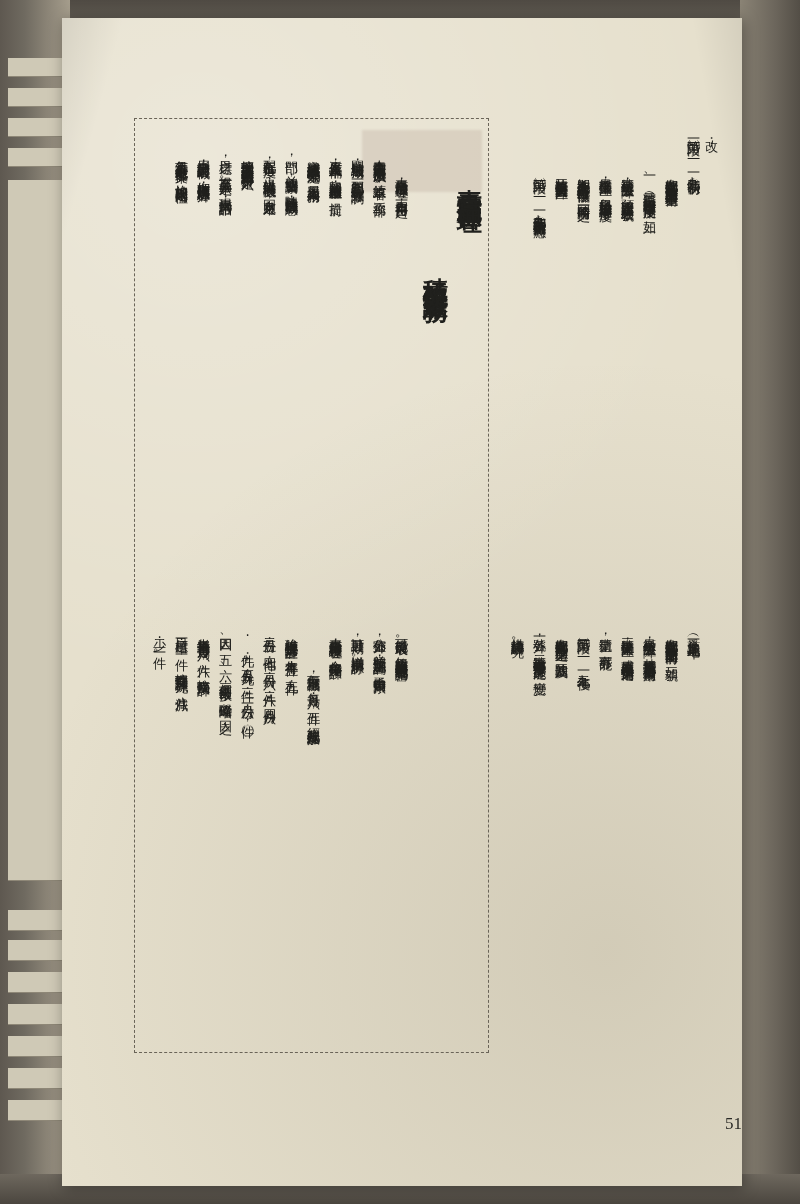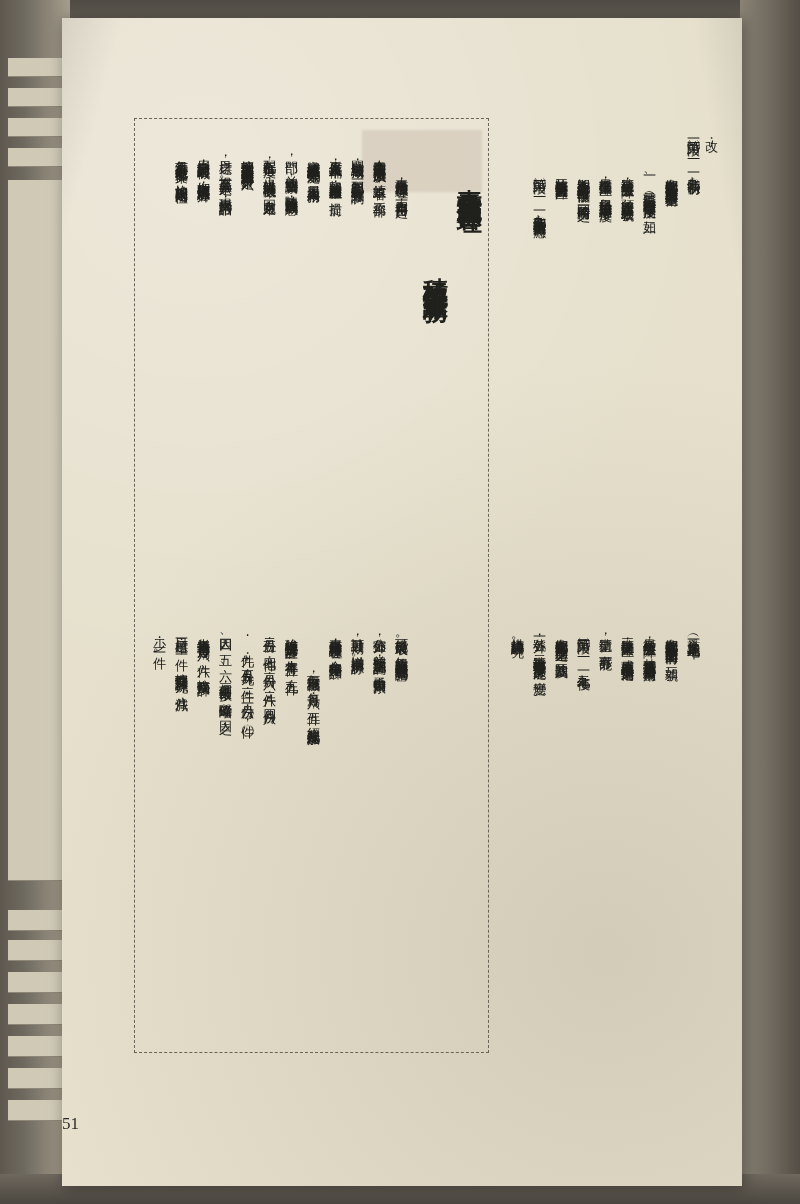--- a/index.html
+++ b/index.html
@@ -119,21 +119,21 @@
     height: 935px;
     border: 1px dashed #6a6458;
     box-sizing: border-box;
   }
 
   .page-number {
     position: absolute;
     left: 0;
     right: 0;
     bottom: 52px;
-    text-align: left;
+    text-align: right;
     font-size: 17px;
     color: #2a2a26;
     font-family: "Liberation Serif", serif;
   }
 
   
   .bleed {
     position: absolute;
     left: 300px;
     top: 112px;

